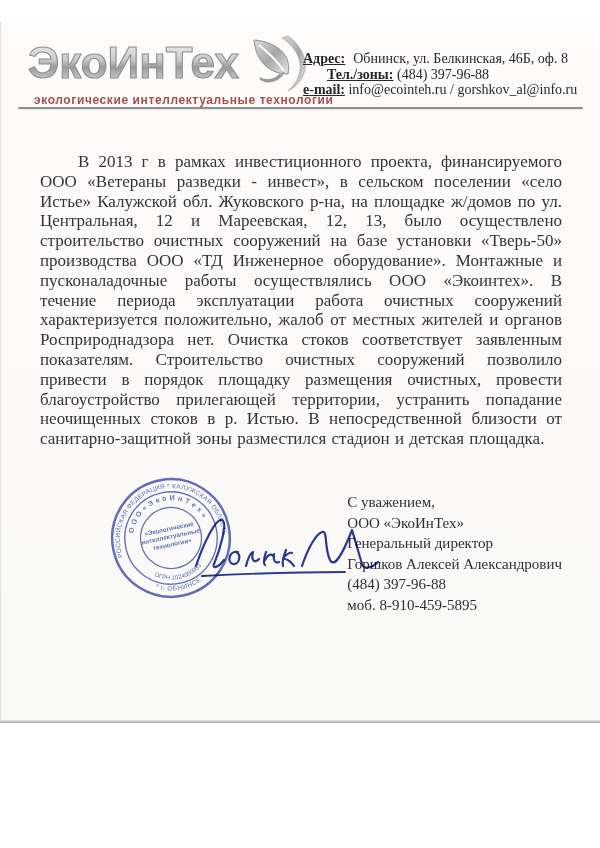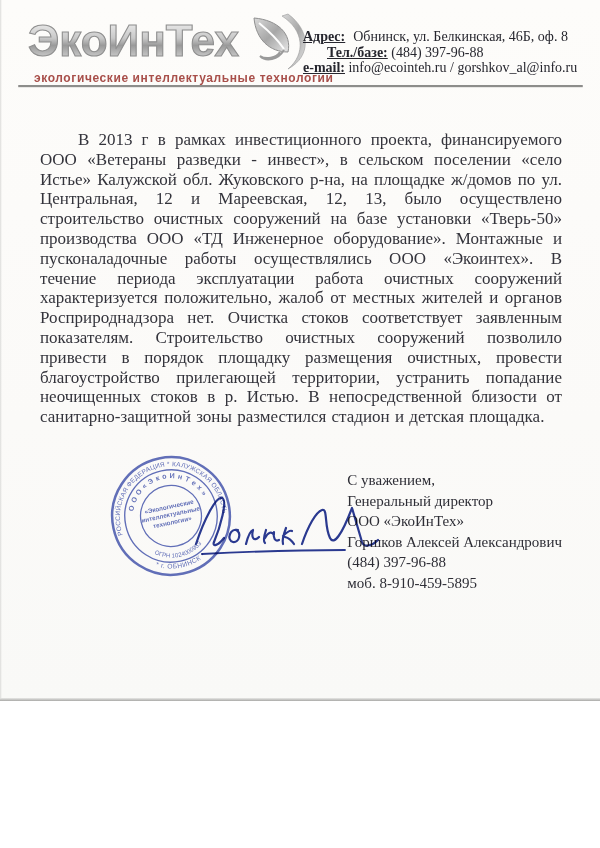--- a/index.html
+++ b/index.html
@@ -4,20 +4,21 @@
 <style>
   * { margin:0; padding:0; box-sizing:border-box; }
   html,body { background:#ffffff; }
   body { font-family:"Liberation Serif", serif; }
 
   .page {
     position:relative;
     width:600px; height:701px;
     background:linear-gradient(180deg,#fdfcfa 0%, #fbfaf8 60%, #f9f9f7 100%);
     overflow:hidden;
+    margin-top:22px;
   }
   .page .edge-bottom{
     position:absolute; left:0; right:0; bottom:0; height:3px;
     background:linear-gradient(180deg,#e8e8e6,#a9a9a7);
   }
   .page .edge-left{
     position:absolute; left:0; top:0; bottom:0; width:2px;
     background:linear-gradient(90deg,#dcdcda,transparent);
   }
 
@@ -106,37 +107,37 @@
       <path d="M258,38 C252,48 240,50 234,44 C240,48 250,46 254,40" fill="none" stroke="#9a9a9a" stroke-width="2"></path>
     </svg>
     <div class="tagline">экологические интеллектуальные технологии</div>
   </div>
 
   <div class="contact-block">
     <div class="c-line-1">
       <span class="lbl">Адрес:</span><span>Обнинск, ул. Белкинская, 46Б, оф. 8</span>
     </div>
     <div class="c-line-2">
-      <span class="lbl">Тел./базе:</span>
+      <span class="lbl">Тел./зоны:</span>
       <span>(484) 397-96-88</span>
     </div>
     <div class="c-line-3">
       <span class="lbl">e-mail:</span>
       <span>info@ecointeh.ru / gorshkov_al@info.ru</span>
     </div>
   </div>
 
   <div class="rule"></div>
 
   <p class="body-text">В 2013 г в рамках инвестиционного проекта, финансируемого ООО «Ветераны разведки - инвест», в сельском поселении «село Истье» Калужской обл. Жуковского р-на, на площадке ж/домов по ул. Центральная, 12 и Мареевская, 12, 13, было осуществлено строительство очистных сооружений на базе установки «Тверь-50» производства ООО «ТД Инженерное оборудование». Монтажные и пусконаладочные работы осуществлялись ООО «Экоинтех». В течение периода эксплуатации работа очистных сооружений характеризуется положительно, жалоб от местных жителей и органов Росприроднадзора нет. Очистка стоков соответствует заявленным показателям. Строительство очистных сооружений позволило привести в порядок площадку размещения очистных, провести благоустройство прилегающей территории, устранить попадание неочищенных стоков в р. Истью. В непосредственной близости от санитарно-защитной зоны разместился стадион и детская площадка.</p>
 
   <div class="closing">
     <div>С уважением,</div>
+    <div>ООО «ЭкоИнТех»</div>
     <div>Генеральный директор</div>
-    <div>ООО «ЭкоИнТех»</div>
     <div>Горшков Алексей Александрович</div>
     <div>(484) 397-96-88</div>
     <div>моб. 8-910-459-5895</div>
   </div>
 
   <svg class="stamp" viewBox="0 0 120 120">
     <defs>
       <path id="arcTopOuter" d="M 12.6,74 A 49,49 0 1 1 107.4,74" fill="none"></path>
       <path id="arcBotOuter" d="M 19,88.7 A 50,50 0 0 0 101,88.7" fill="none"></path>
       <path id="arcTopInner" d="M 26.2,72.3 A 36,36 0 1 1 93.8,72.3" fill="none"></path>

